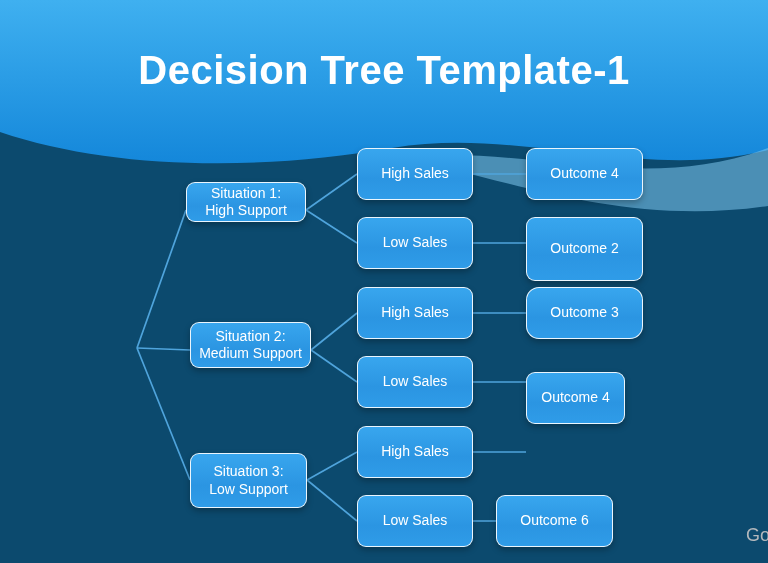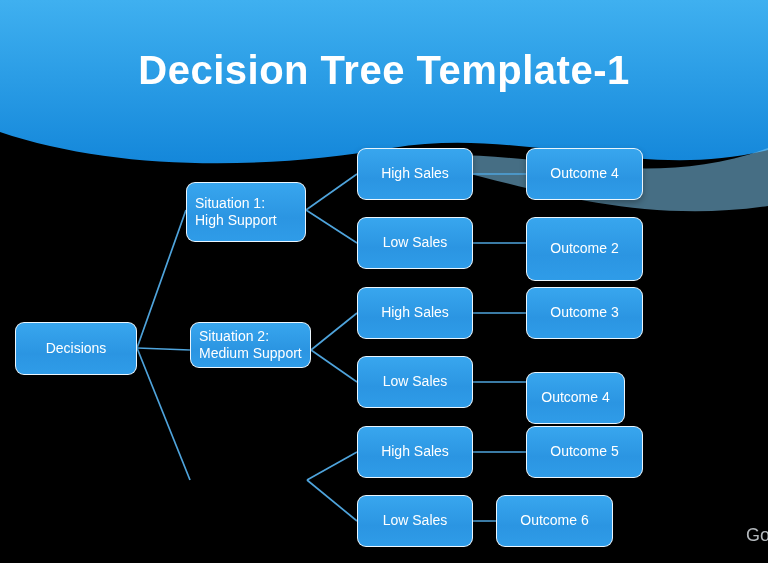--- a/index.html
+++ b/index.html
@@ -2,38 +2,38 @@
 <html><head>
 <meta charset="utf-8">
 <style>
   html,body{margin:0;padding:0;}
   body{
     width:768px;height:563px;
     font-family:"Liberation Sans", sans-serif;
     background:#ffffff;
   }
   .slide{
-    position:relative;width:768px;height:563px;overflow:hidden;background:#000000;
+    position:relative;width:768px;height:563px;overflow:hidden;background:#0c4a6e;
   }
   .header-wave{
     position:absolute;top:0;left:0;z-index:1;pointer-events:none;
   }
   .slide-title{
     position:absolute;top:48px;left:0;width:768px;z-index:2;margin:0;
     text-align:center;color:#ffffff;
     font-size:40px;font-weight:600;letter-spacing:.5px;
     font-family:"Liberation Sans", sans-serif;
   }
   .connectors{
     position:absolute;top:0;left:0;z-index:2;pointer-events:none;
   }
   .node{
     position:absolute;z-index:3;
     display:flex;align-items:center;justify-content:center;
-    text-align:left;color:#ffffff;
+    text-align:center;color:#ffffff;
     font-size:14px;line-height:1.25;
     padding:4px 8px;box-sizing:border-box;
     background:linear-gradient(180deg,#38a6ee 0%,#2b95e2 60%,#2f9ce8 100%);
     border:1px solid rgba(255,255,255,.9);
     border-radius:9px;
     box-shadow:0 3px 6px rgba(0,0,0,.28);
   }
   .watermark{
     position:absolute;left:746px;top:504px;z-index:4;white-space:nowrap;
   }
@@ -76,37 +76,36 @@
 
       <line x1="473" y1="174" x2="526" y2="174"></line>
       <line x1="473" y1="243" x2="526" y2="243"></line>
       <line x1="473" y1="313" x2="526" y2="313"></line>
       <line x1="473" y1="382" x2="526" y2="382"></line>
       <line x1="473" y1="452" x2="526" y2="452"></line>
       <line x1="473" y1="521" x2="526" y2="521"></line>
     </g>
   </svg>
 
-  <div class="node" style="left:15px;top:322px;width:122px;height:53px;">Decisions</div>
 
-  <div class="node" style="left:186px;top:182px;width:120px;height:60px;">Situation 1: High Support</div>
+  <div class="node" style="left:186px;top:182px;width:120px;height:40px;">Situation 1: High Support</div>
   <div class="node" style="left:190px;top:322px;width:121px;height:46px;">Situation 2: Medium Support</div>
+  <div class="node" style="left:190px;top:453px;width:117px;height:55px;">Situation 3: Low Support</div>
 
   <div class="node" style="left:357px;top:148px;width:116px;height:52px;">High Sales</div>
   <div class="node" style="left:357px;top:217px;width:116px;height:52px;">Low Sales</div>
   <div class="node" style="left:357px;top:287px;width:116px;height:52px;">High Sales</div>
   <div class="node" style="left:357px;top:356px;width:116px;height:52px;">Low Sales</div>
   <div class="node" style="left:357px;top:426px;width:116px;height:52px;">High Sales</div>
   <div class="node" style="left:357px;top:495px;width:116px;height:52px;">Low Sales</div>
 
   <div class="node" style="left:526px;top:148px;width:117px;height:52px;">Outcome 4</div>
   <div class="node" style="left:526px;top:217px;width:117px;height:64px;">Outcome 2</div>
-  <div class="node" style="left:526px;top:287px;width:117px;height:52px;">Outcome 3</div>
+  <div class="node" style="left:526px;top:287px;width:117px;height:52px;border-radius:13px;">Outcome 3</div>
   <div class="node" style="left:526px;top:372px;width:99px;height:52px;">Outcome 4</div>
-  <div class="node" style="left:526px;top:426px;width:117px;height:52px;">Outcome 5</div>
   <div class="node" style="left:496px;top:495px;width:117px;height:52px;">Outcome 6</div>
 
   <div class="watermark">
     <div class="wm1">Ac</div>
     <div class="wm2">Go</div>
   </div>
 
 </div>
 
 </body></html>

